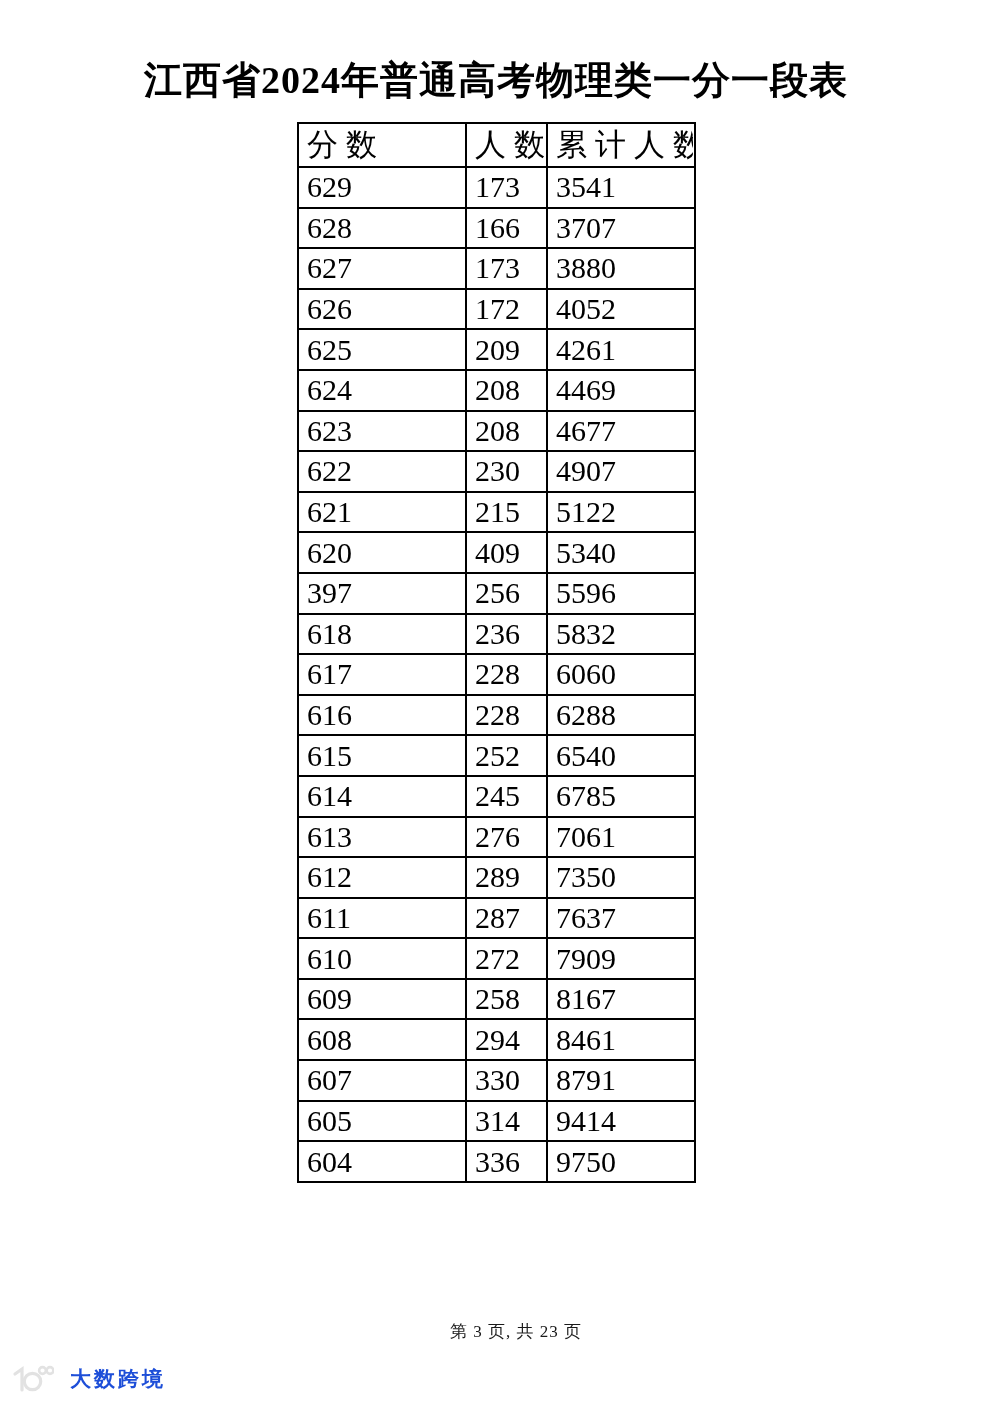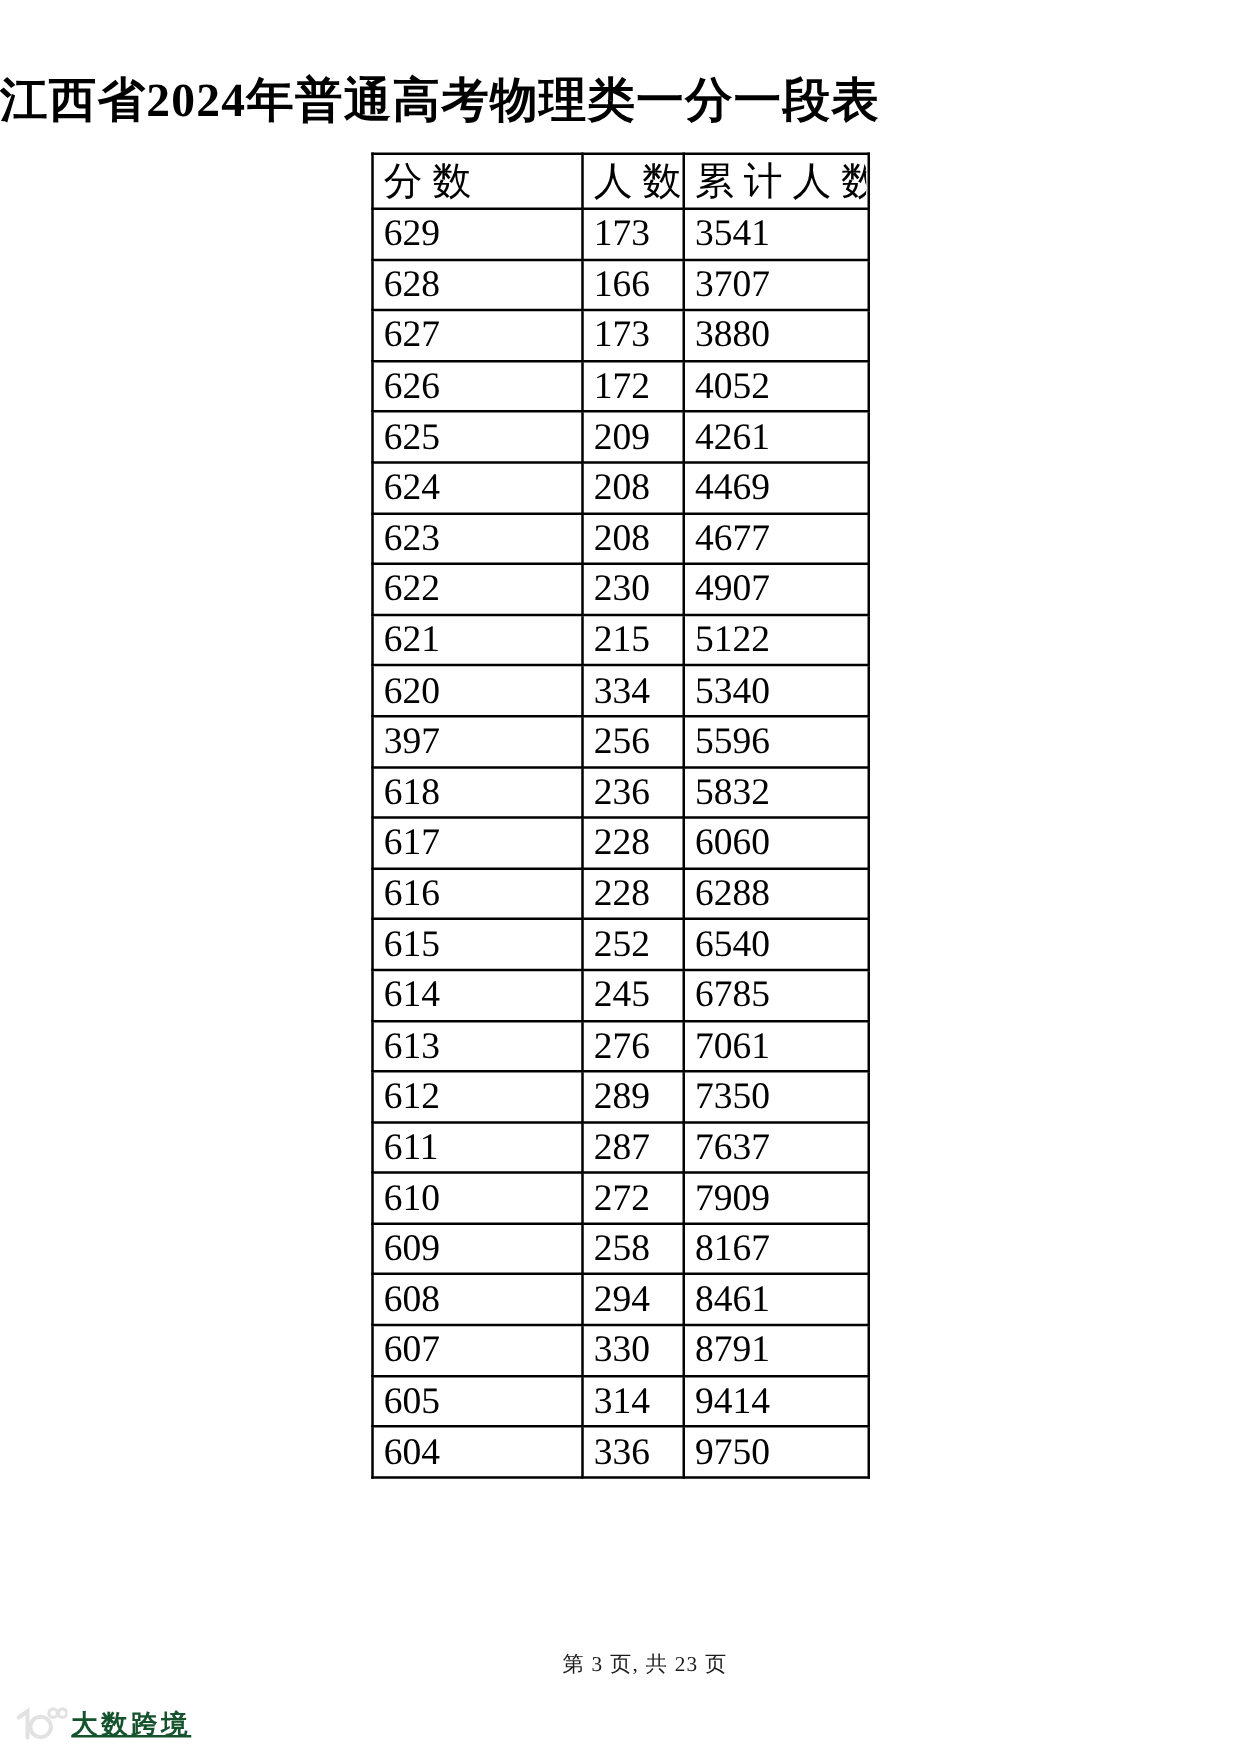--- a/index.html
+++ b/index.html
@@ -13,21 +13,21 @@
     height: 1403px;
     font-family: "Liberation Serif", "DejaVu Serif", serif;
     color: #000000;
     overflow: hidden;
   }
   .doc-title {
     position: absolute;
     top: 55px;
     left: 0;
     width: 100%;
-    text-align: left;
+    text-align: center;
     font-size: 38px;
     font-weight: bold;
     letter-spacing: 1px;
     white-space: nowrap;
   }
   table.score-table {
     position: absolute;
     top: 122px;
     left: 297px;
     border-collapse: collapse;
@@ -64,24 +64,23 @@
     letter-spacing: 1px;
     color: #1a1a1a;
     padding-left: 20px;
   }
   .watermark {
     position: absolute;
     left: 10px;
     top: 1364px;
     display: flex;
     align-items: center;
-    gap: 3px;
-    color: #14532d;
+    gap: 16px;
+    color: #1d4ed8;
     user-select: none;
-    text-decoration: underline;
   }
   .watermark .wm-text {
     font-size: 21px;
     font-weight: bold;
     letter-spacing: 3px;
     font-family: "Liberation Sans", "DejaVu Sans", sans-serif;
   }
 </style>
 </head>
 <body>
@@ -142,21 +141,21 @@
         <td>230</td>
         <td>4907</td>
       </tr>
       <tr>
         <td>621</td>
         <td>215</td>
         <td>5122</td>
       </tr>
       <tr>
         <td>620</td>
-        <td>334</td>
+        <td>409</td>
         <td>5340</td>
       </tr>
       <tr>
         <td>397</td>
         <td>256</td>
         <td>5596</td>
       </tr>
       <tr>
         <td>618</td>
         <td>236</td>

